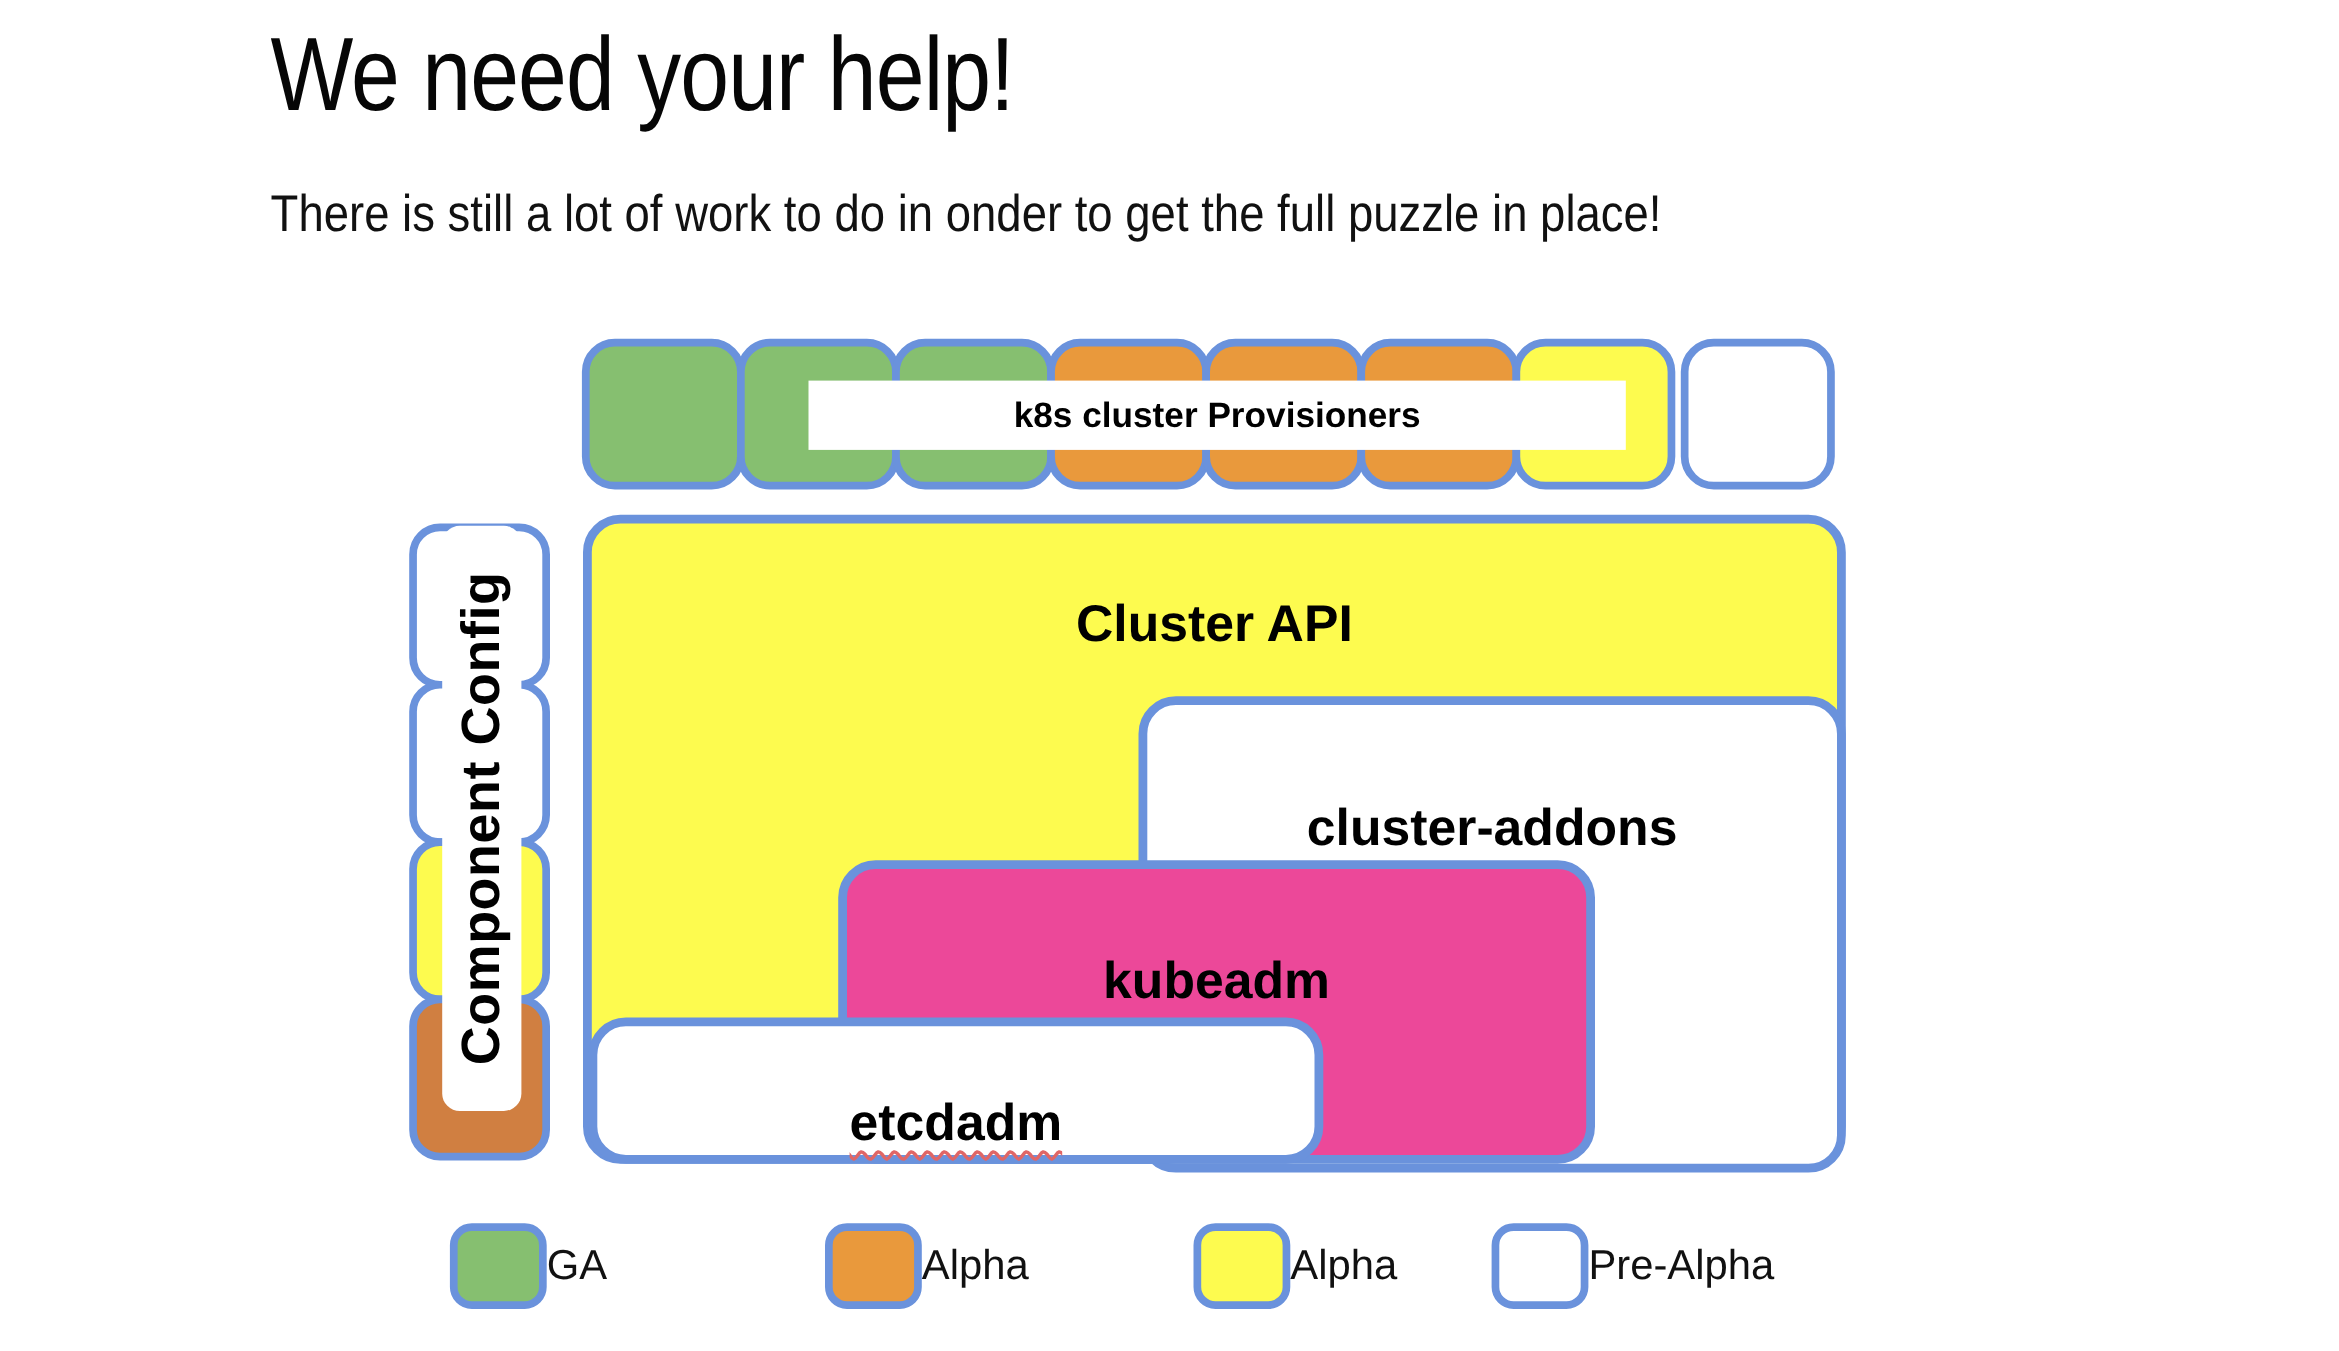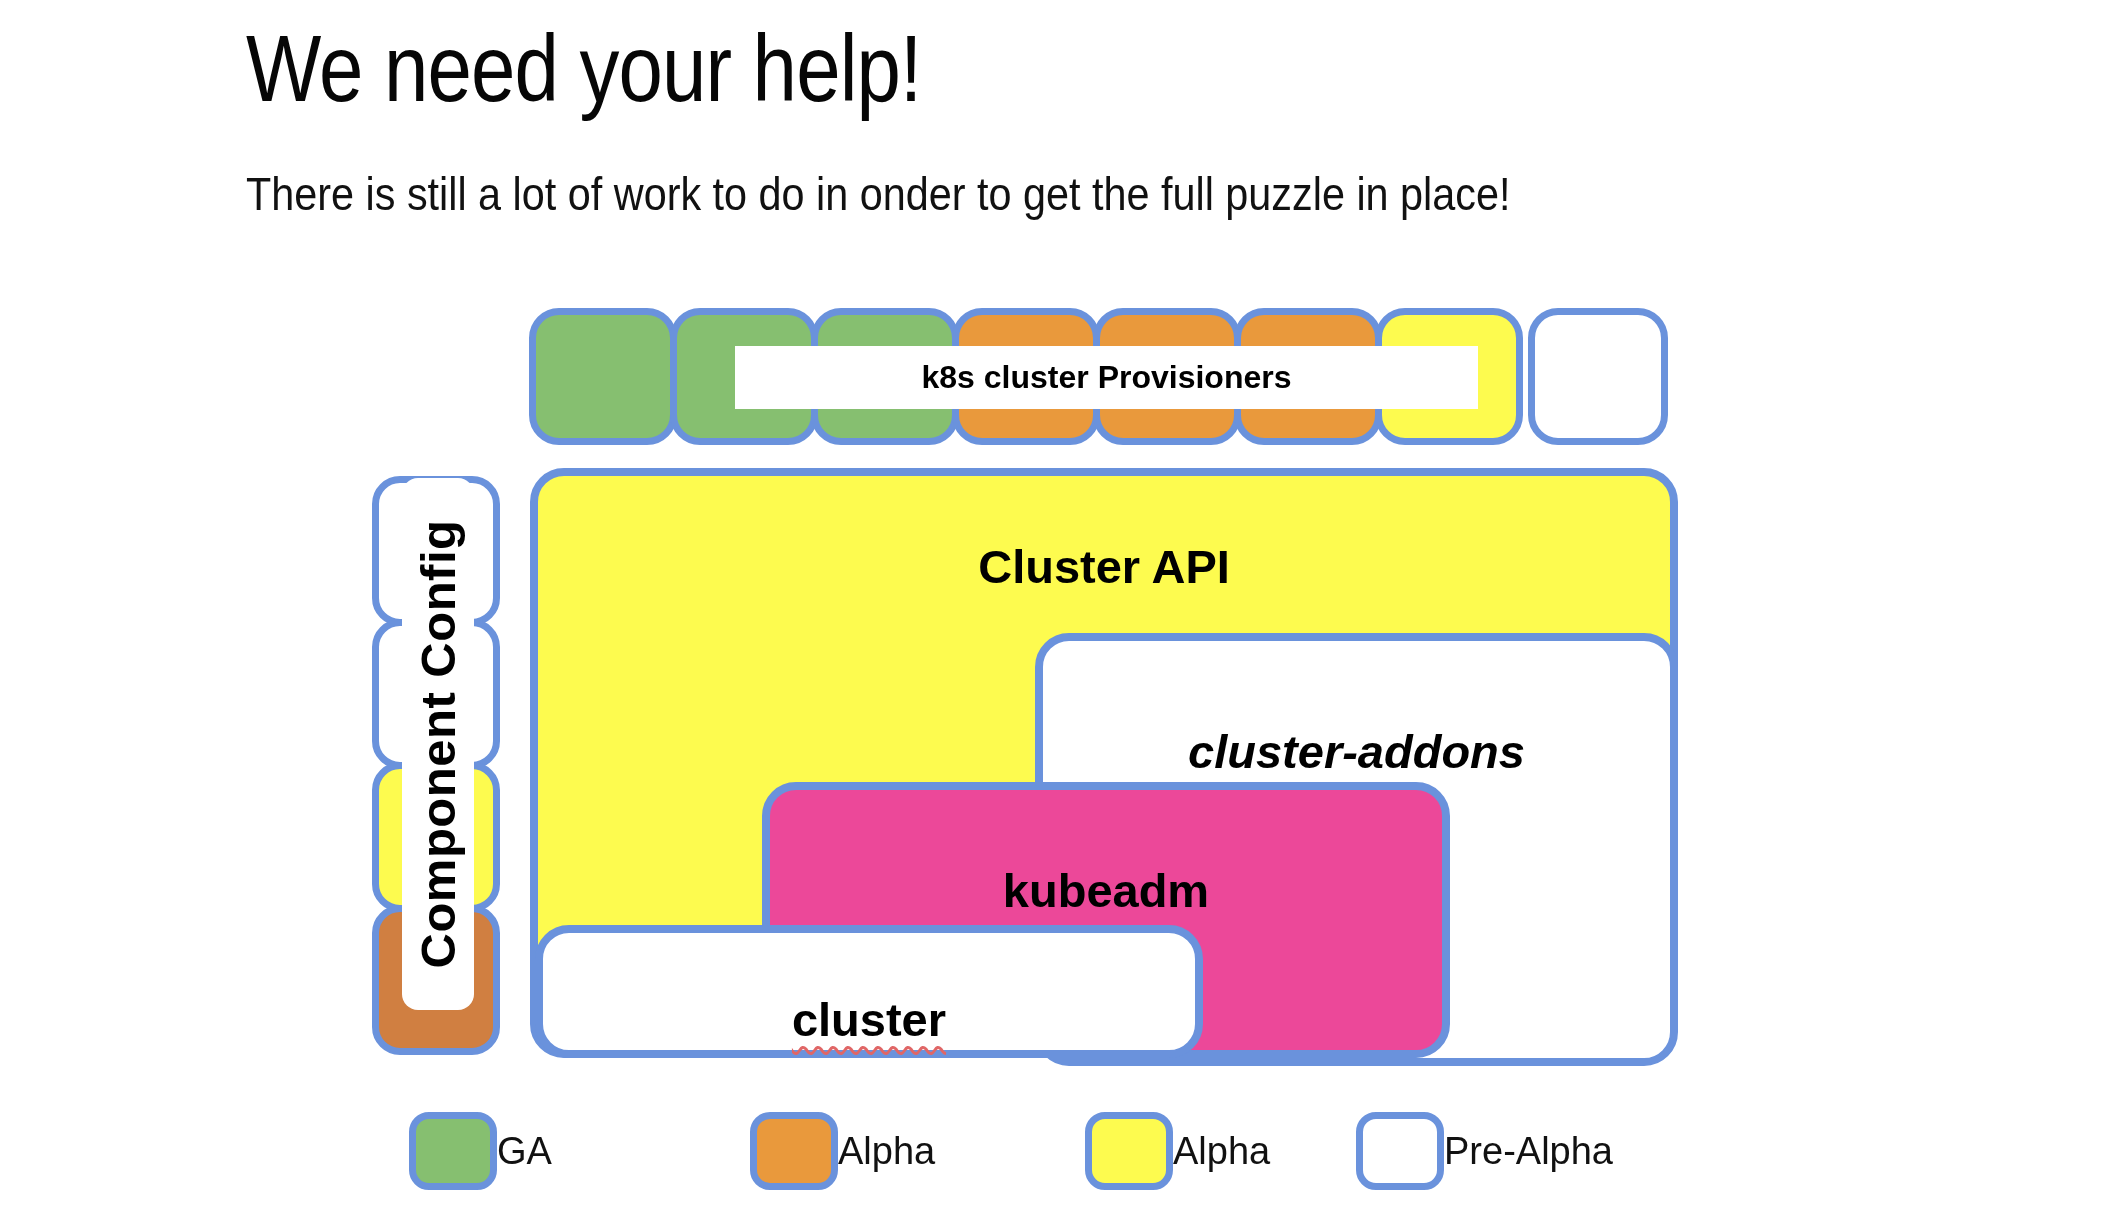--- a/index.html
+++ b/index.html
@@ -40,21 +40,21 @@
   }
   .bigbox{
     position:absolute;box-sizing:border-box;border:8px solid var(--border-color);
     border-radius:34px;
   }
   .bigbox .boxlabel{
     position:absolute;left:0;right:0;text-align:center;
     font-size:47px;font-weight:700;white-space:nowrap;margin-top:31px;
   }
   .box-cluster-api{left:530px;top:468px;width:1148px;height:590px;z-index:1;}
-  .box-cluster-addons{left:1035px;top:633px;width:643px;height:433px;z-index:2;font-style:italic;}
+  .box-cluster-addons{left:1035px;top:633px;width:643px;height:433px;z-index:2;}
   .box-kubeadm{left:762px;top:782px;width:688px;height:276px;z-index:3;}
   .box-etcdadm{left:535px;top:925px;width:668px;height:133px;z-index:4;}
   .misspelled{
     text-decoration-line:underline;text-decoration-style:wavy;
     text-decoration-color:var(--misspell-color);text-decoration-thickness:3px;
     text-underline-offset:10px;
   }
   .legend-item{
     position:absolute;top:1112px;display:flex;align-items:center;
   }
@@ -101,21 +101,21 @@
   <div class="bigbox box-cluster-addons" style="background-color: rgb(255, 255, 255);">
     <div class="boxlabel" style="top:52px">cluster-addons</div>
   </div>
 
   <div class="bigbox box-kubeadm" style="background-color: #ec4899;">
     <div class="boxlabel" style="top:42px">kubeadm</div>
   </div>
 
   <div class="bigbox box-etcdadm" style="background-color: rgb(255, 255, 255);">
     <div class="boxlabel" style="top:28px">
-      <span class="misspelled">cluster</span>
+      <span class="misspelled">etcdadm</span>
     </div>
   </div>
 
   <div class="legend-item" style="left:409px">
     <span class="legend-swatch" style="background-color: rgb(134, 191, 112);"></span>
     <span class="legend-label">GA</span>
   </div>
   <div class="legend-item" style="left:750px">
     <span class="legend-swatch" style="background-color: rgb(233, 153, 60);"></span>
     <span class="legend-label">Alpha</span>

